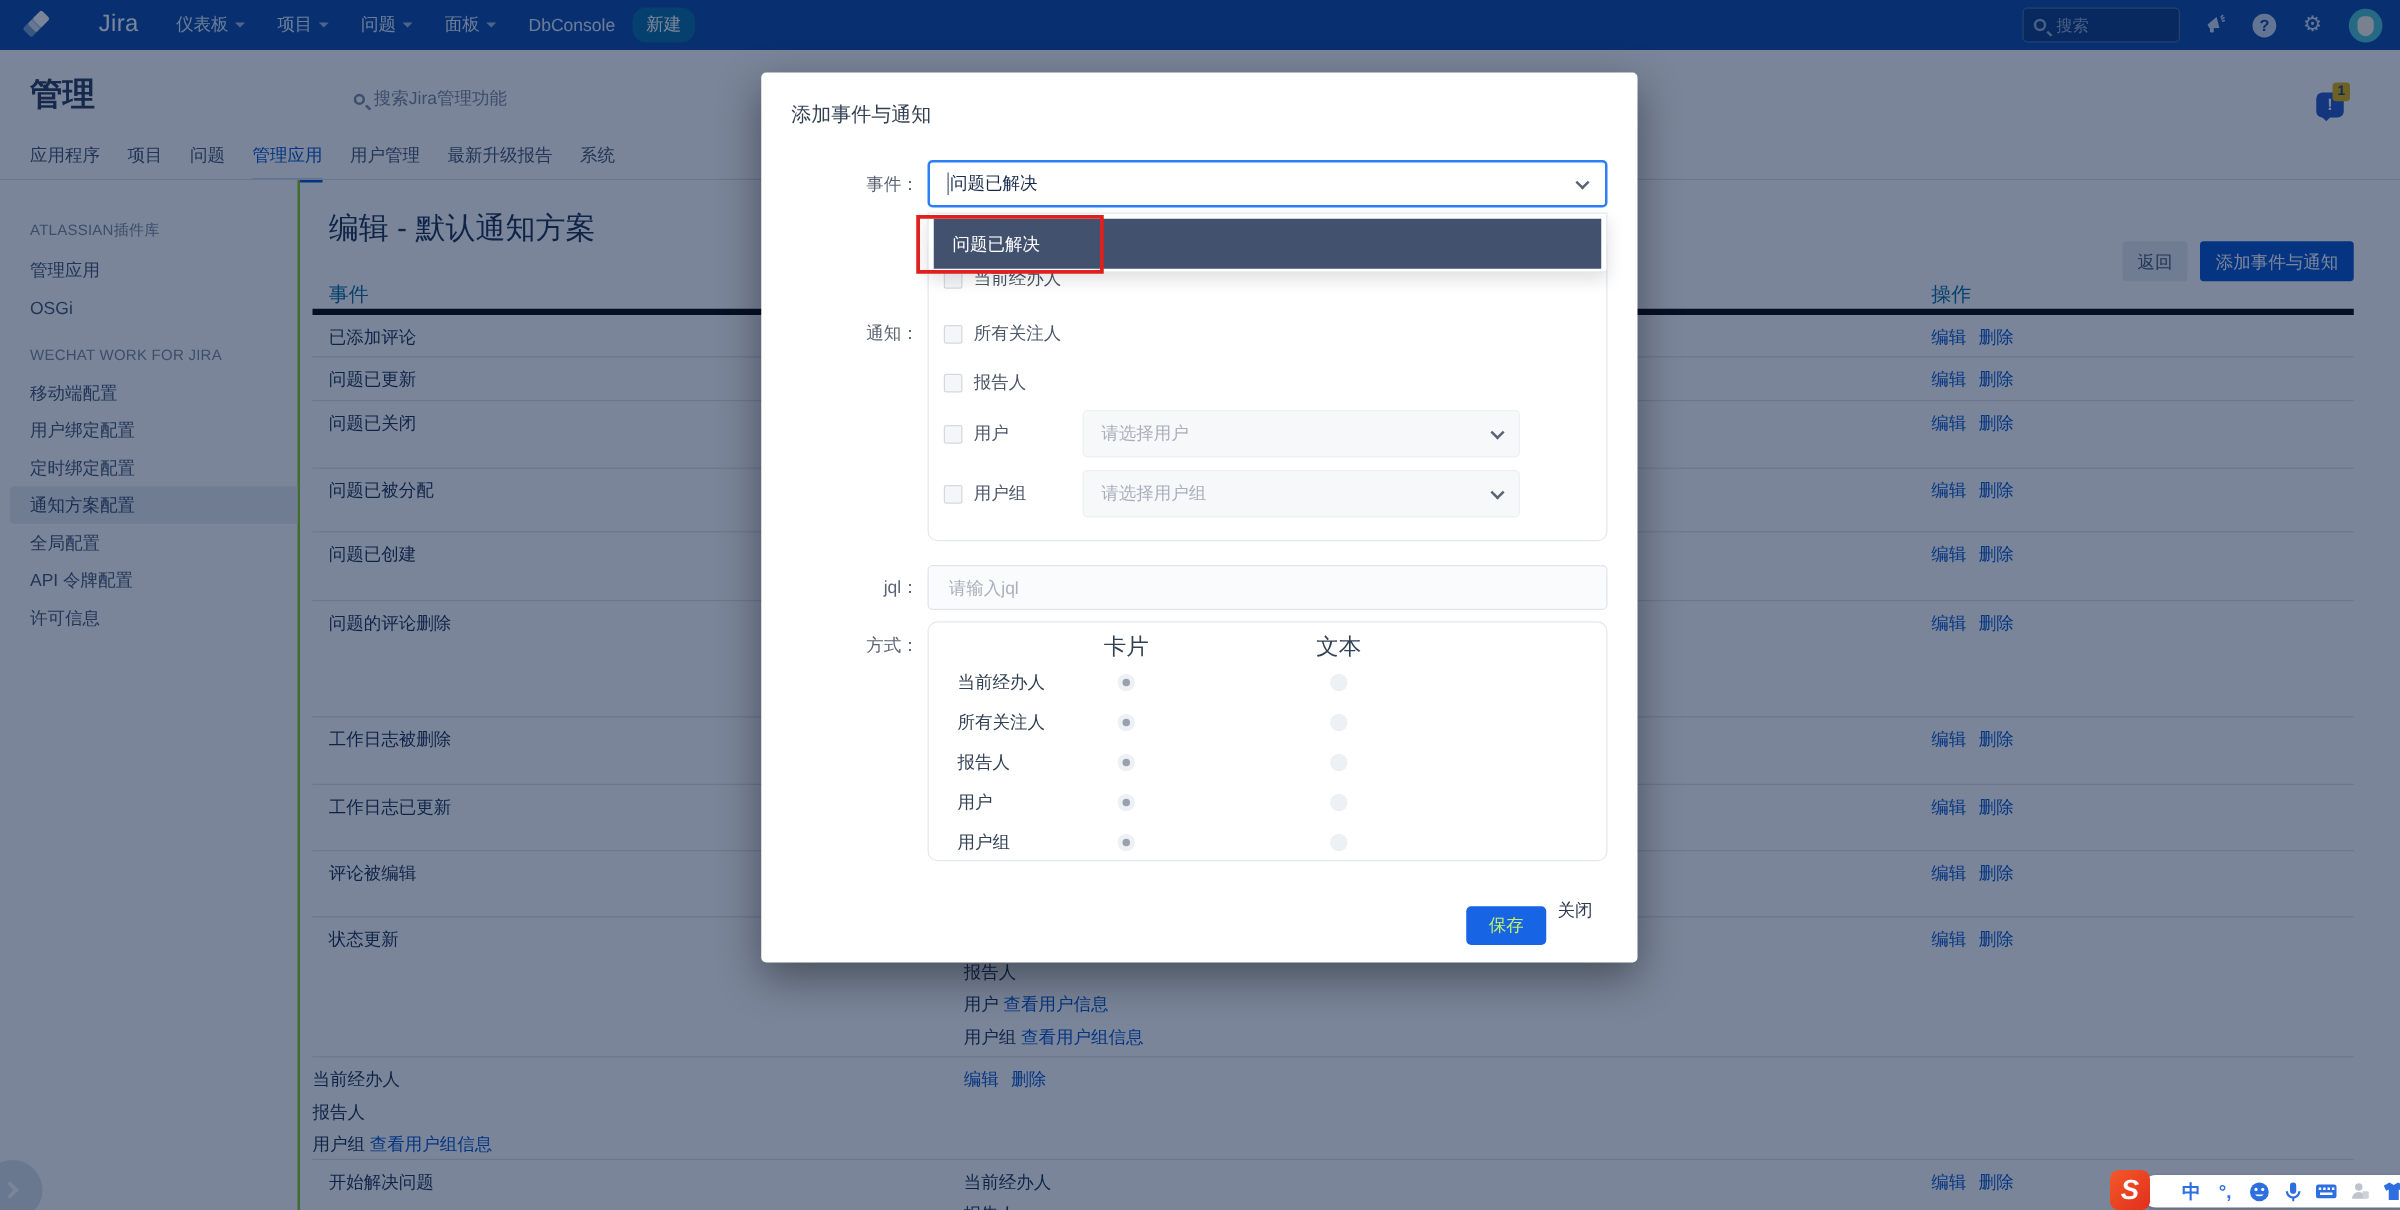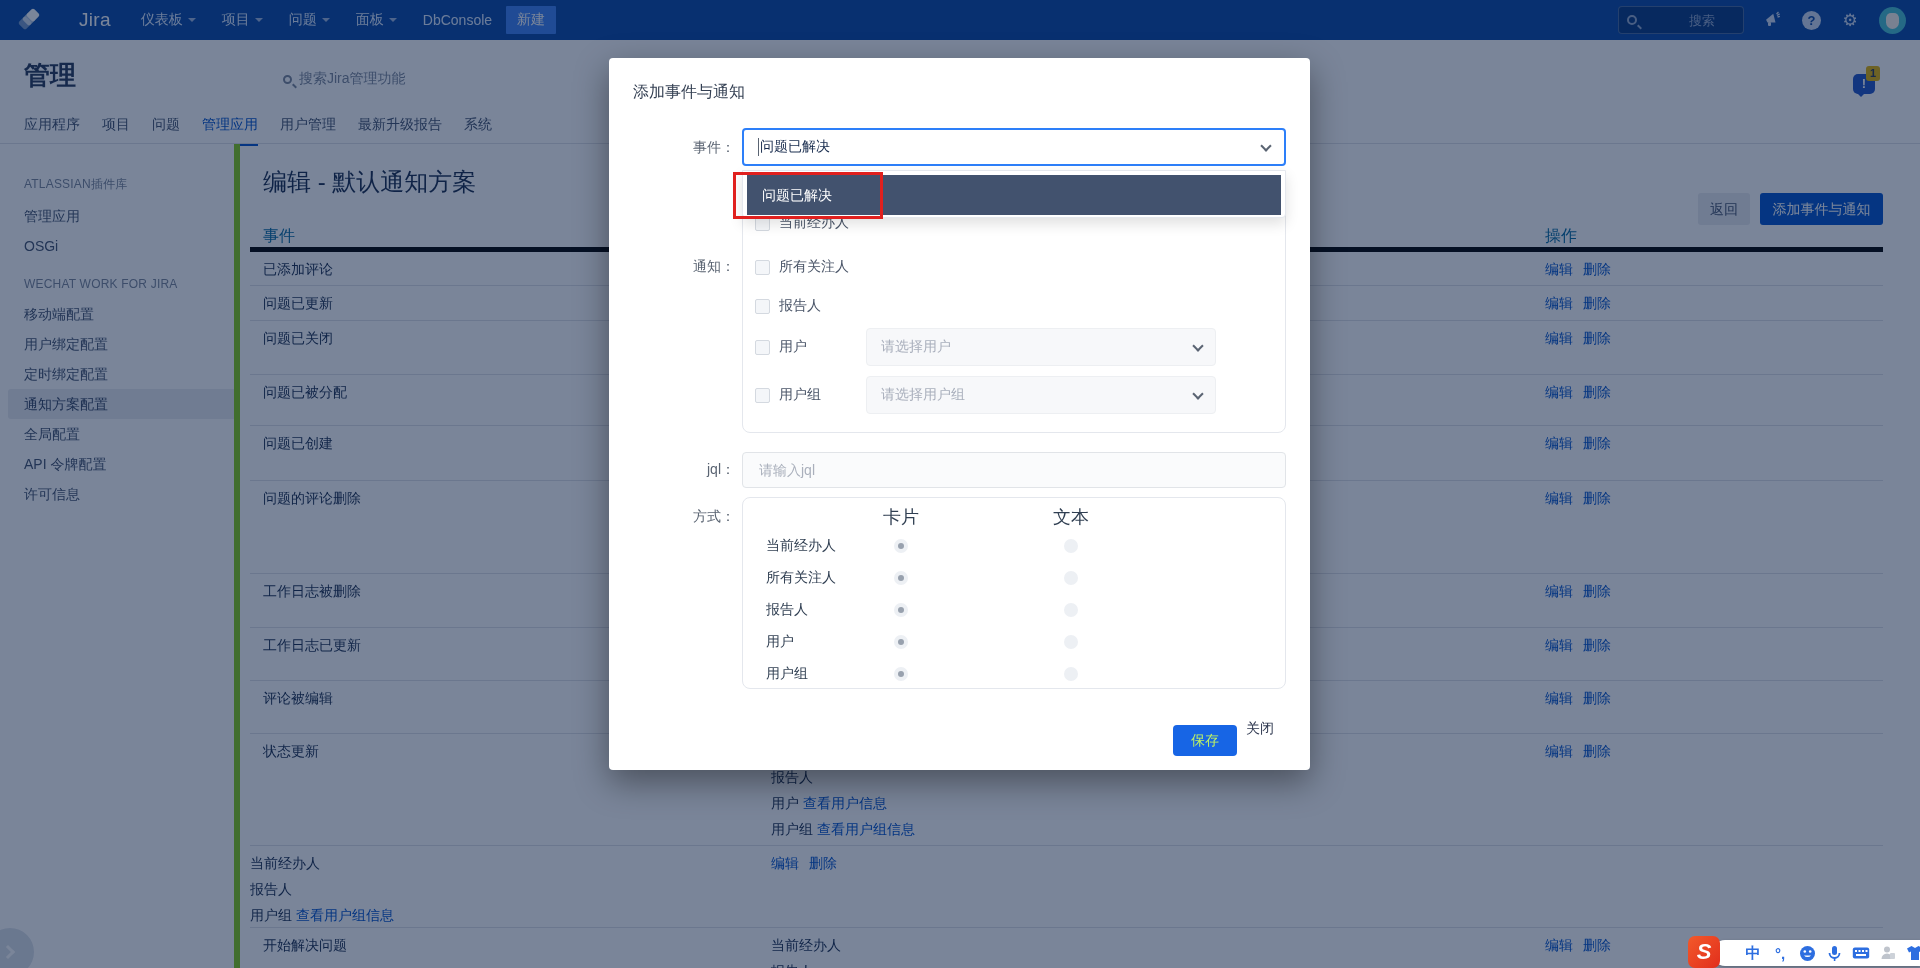--- a/index.html
+++ b/index.html
@@ -11,24 +11,24 @@
   .logo{display:flex;align-items:center;gap:7px;margin-left:18px;}
   .logo-mark{position:relative;width:22px;height:22px;}
   .logo-mark i{position:absolute;width:10px;height:10px;border-radius:2px;transform:rotate(45deg);}
   .logo-mark i:nth-child(1){left:2px;top:9px;background:rgba(255,255,255,.45);}
   .logo-mark i:nth-child(2){left:6px;top:5px;background:rgba(255,255,255,.7);}
   .logo-mark i:nth-child(3){left:10px;top:1px;background:#fff;}
   .logo-text{color:#fff;font-size:19px;font-weight:500;letter-spacing:.3px;margin-left:32px;}
   .nav-items{display:flex;align-items:center;gap:26px;margin-left:30px;}
   .nav-item{display:flex;align-items:center;gap:5px;color:#DEEBFF;font-size:14px;cursor:pointer;}
   .caret{width:0;height:0;border:4px solid transparent;border-top-color:#9fb8e0;margin-top:4px;}
-  .create-btn{margin-left:14px;background:#3b82f6;color:#fff;font-size:14px;padding:5px 11px;border-radius:1px;cursor:pointer;}
+  .create-btn{margin-left:14px;background:#0369a1;color:#fff;font-size:14px;padding:5px 11px;border-radius:11px;cursor:pointer;}
   .nav-right{position:absolute;right:14px;top:0;height:40px;display:flex;align-items:center;gap:18px;}
   .nav-search{display:flex;align-items:center;gap:6px;width:126px;height:28px;background:rgba(0,0,0,.22);border:1px solid rgba(255,255,255,.25);border-radius:4px;padding:0 8px;}
-  .nav-search input{background:transparent;border:none;outline:none;color:#fca5a5;font-size:13px;width:90px;margin-left:44px;}
+  .nav-search input{background:transparent;border:none;outline:none;color:#fca5a5;font-size:13px;width:90px;}
   .nav-search input::placeholder{color:#95abd0;}
   .mag{width:10px;height:10px;border:2px solid #95abd0;border-radius:50%;position:relative;flex:none;}
   .mag:after{content:"";position:absolute;width:5px;height:2px;background:#95abd0;transform:rotate(45deg);left:8px;top:9px;}
   .nav-ico{color:#cfdcf3;font-size:17px;cursor:pointer;display:flex;align-items:center;justify-content:center;width:22px;height:22px;}
   .help-ico{width:19px;height:19px;border-radius:50%;background:#cfdcf3;color:#0747A6;font-weight:bold;font-size:13px;display:flex;align-items:center;justify-content:center;}
   .avatar{width:27px;height:27px;border-radius:50%;background:#47C2D4;position:relative;cursor:pointer;}
   .avatar:after{content:"";position:absolute;left:7px;top:6px;width:13px;height:16px;background:#fdf7ee;border-radius:7px 7px 9px 9px;}
 
   
   .admin-title{position:absolute;left:24px;top:58px;font-size:26px;font-weight:bold;color:#253858;}
@@ -37,21 +37,21 @@
   .mag2:after{content:"";position:absolute;width:5px;height:2px;background:#7A869A;transform:rotate(45deg);left:7px;top:8px;}
   .notify-bubble{position:absolute;left:1853px;top:74px;width:22px;height:20px;background:#2053C6;border-radius:5px;color:#fff;font-weight:bold;font-size:13px;text-align:center;line-height:20px;cursor:pointer;}
   .notify-bubble:after{content:"";position:absolute;left:3px;top:18px;border:5px solid transparent;border-top-color:#2053C6;}
   .notify-badge{position:absolute;left:1866px;top:66px;min-width:14px;height:15px;background:#E2B203;border-radius:3px;color:#253858;font-size:11px;font-weight:bold;text-align:center;line-height:15px;padding:0 2px;}
   .tabs{position:absolute;left:24px;top:116px;display:flex;gap:22px;}
   .tab{font-size:14px;color:#42526E;padding-bottom:9px;cursor:pointer;}
   .tab.active{color:#0052CC;border-bottom:3px solid #0052CC;font-weight:500;}
   .tabs-line{position:absolute;left:0;top:143px;width:1920px;height:1px;background:#DFE1E6;}
 
   
-  .sidebar{position:absolute;left:0;top:144px;width:240px;bottom:0;border-right:6px solid #84cc16;padding-top:16px;background:#fff;}
+  .sidebar{position:absolute;left:0;top:144px;width:240px;bottom:0;border-right:2px solid #84cc16;padding-top:16px;background:#fff;}
   .sb-header{margin:16px 0 8px 24px;font-size:12px;color:#7A869A;letter-spacing:.2px;}
   .sb-item{height:30px;line-height:30px;padding-left:24px;font-size:14px;color:#42526E;cursor:pointer;white-space:nowrap;}
   .sb-item.selected{background:#E9EBF0;margin-left:8px;padding-left:16px;border-radius:3px 0 0 3px;color:#344563;}
 
   
   .page-title{position:absolute;left:263px;top:166px;font-size:24px;font-weight:500;color:#172B4D;}
   .btn-back{position:absolute;left:1698px;top:193px;width:52px;height:32px;background:#E9EBF0;color:#42526E;font-size:14px;border-radius:3px;text-align:center;line-height:32px;cursor:pointer;}
   .btn-add{position:absolute;left:1760px;top:193px;width:123px;height:32px;background:#0052CC;color:#fff;font-size:14px;border-radius:3px;text-align:center;line-height:32px;cursor:pointer;}
   .table{position:absolute;left:250px;top:226px;width:1633px;}
   .t-head{display:grid;grid-template-columns:521px 774px 1fr;height:26px;border-bottom:5px solid #000000;color:#0369a1;font-size:16px;}

